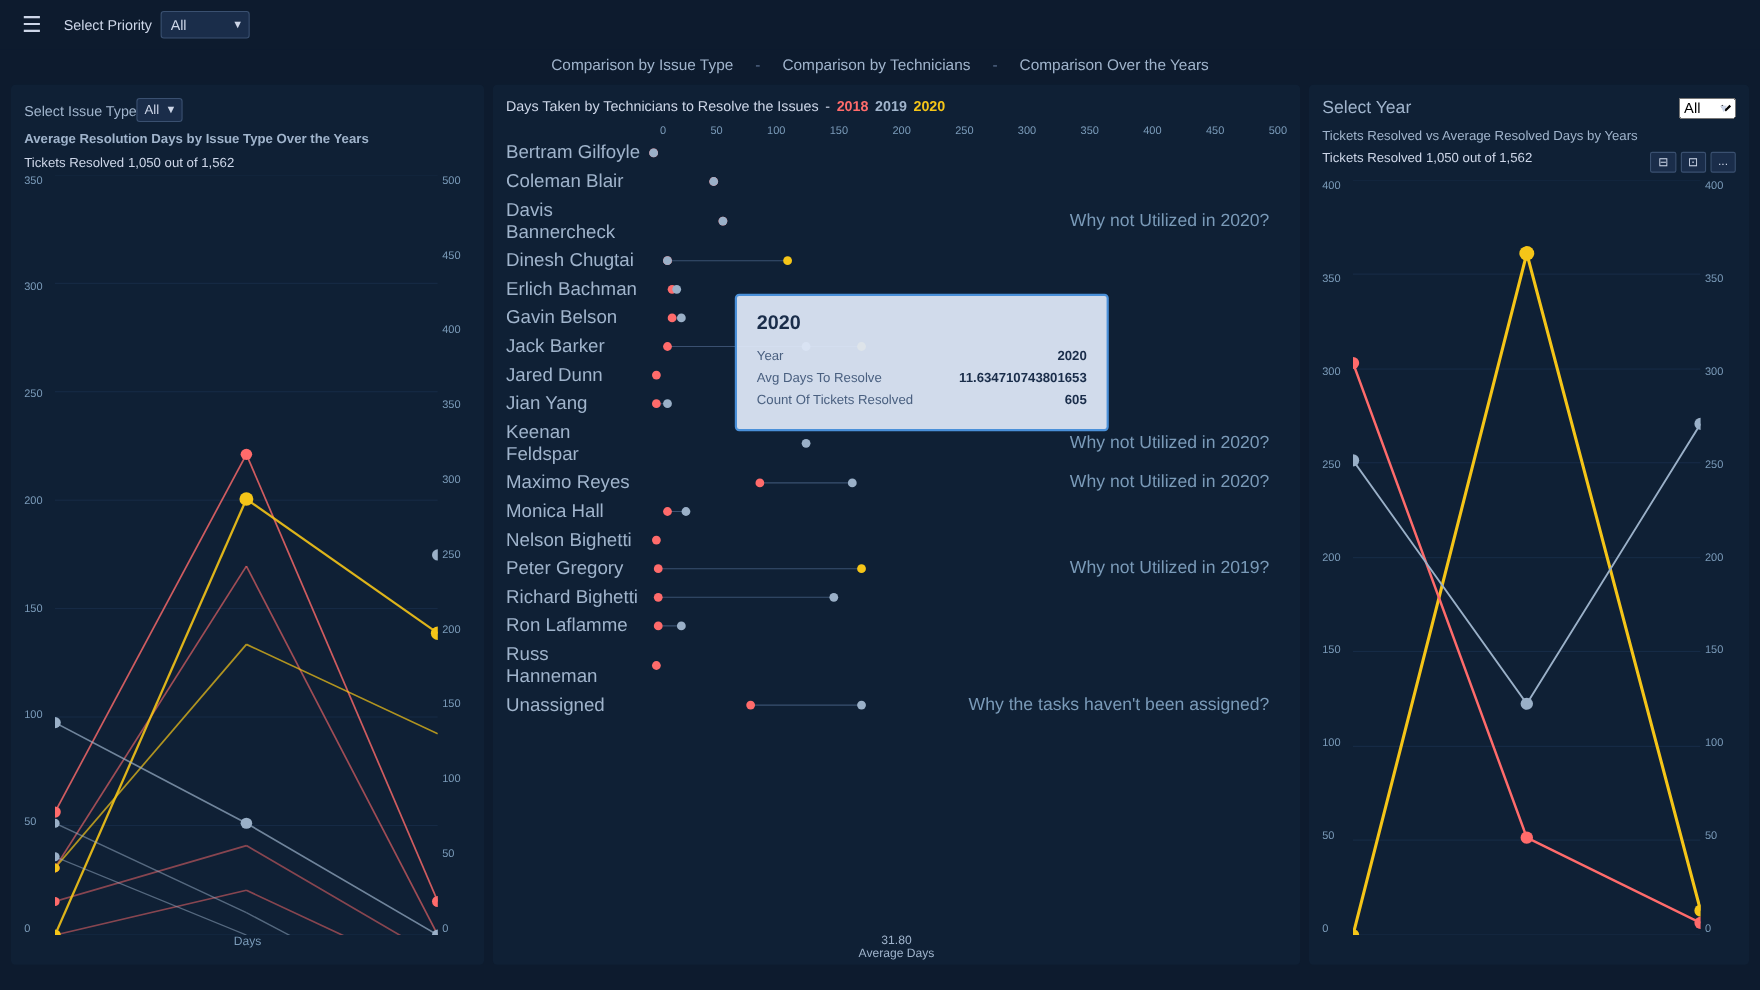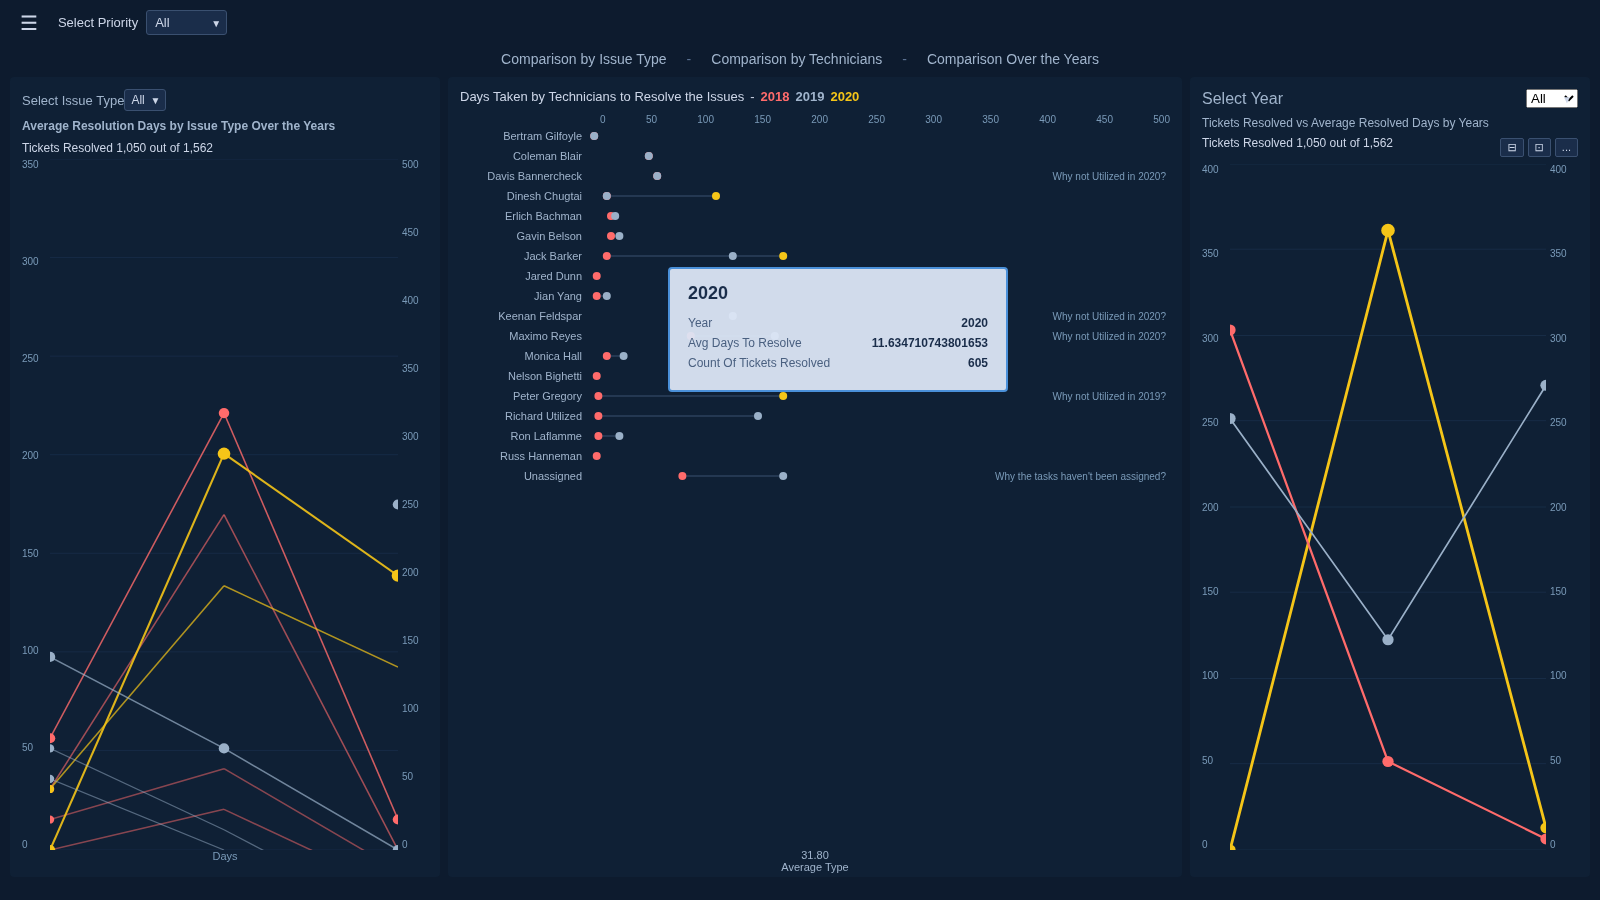--- a/index.html
+++ b/index.html
@@ -218,38 +218,37 @@
     .tech-row {
       display: flex;
       align-items: center;
       margin-bottom: 6px;
       font-size: 11px;
       color: #a0b4cc;
       position: relative;
     }
     .tech-name {
       width: 130px;
-      text-align: right;
       padding-right: 8px;
       flex-shrink: 0;
-      font-size: 11px;
+      font-size: 17px;
       color: #a0b4cc;
     }
     .tech-bar-area {
       flex: 1;
       position: relative;
       height: 16px;
       display: flex;
       align-items: center;
     }
     .note-text {
-      font-size: 10px;
+      font-size: 16px;
       color: #7a9ab8;
       position: absolute;
-      right: 4px;
+      right: 16px;
       white-space: nowrap;
     }
 
     
     .axis-label {
       font-size: 10px;
       color: #7a9ab8;
     }
   </style>
 </head>
@@ -530,21 +529,21 @@
           <div class="tech-bar-area" style="position: relative; display: flex; align-items: center; flex: 1 1 0%; height: 14px;">
             <svg width="420" height="14">
               <line x1="8.4" y1="7" x2="193.2" y2="7" stroke="#3a5070" stroke-width="1"></line>
               <circle cx="8.4" cy="7" r="4" fill="#ff6b6b"></circle>
               <circle cx="193.2" cy="7" r="4" fill="#f5c518"></circle>
             </svg>
             <span class="note-text">Why not Utilized in 2019?</span>
           </div>
         </div>
         <div class="tech-row">
-          <div class="tech-name">Richard Utilized</div>
+          <div class="tech-name">Richard Bighetti</div>
           <div class="tech-bar-area" style="position: relative; display: flex; align-items: center; flex: 1 1 0%; height: 14px;">
             <svg width="420" height="14">
               <line x1="8.4" y1="7" x2="168" y2="7" stroke="#3a5070" stroke-width="1"></line>
               <circle cx="8.4" cy="7" r="4" fill="#ff6b6b"></circle>
               <circle cx="168" cy="7" r="4" fill="#9ab0c8"></circle>
             </svg>
           </div>
         </div>
         <div class="tech-row">
           <div class="tech-name">Ron Laflamme</div>
@@ -572,21 +571,21 @@
               <circle cx="92.39999999999999" cy="7" r="4" fill="#ff6b6b"></circle>
               <circle cx="193.2" cy="7" r="4" fill="#9ab0c8"></circle>
             </svg>
             <span class="note-text">Why the tasks haven't been assigned?</span>
           </div>
         </div>
       </div>
 
     <div style="text-align:center;font-size:11px;color:#a0b4cc;margin-top:4px;">
       <span>31.80</span><br>
-      <span>Average Type</span>
+      <span>Average Days</span>
     </div>
 
     <div class="tooltip-box">
       <div class="tooltip-title">2020</div>
       <div class="tooltip-row">
         <span class="tooltip-label">Year</span>
         <span class="tooltip-value">2020</span>
       </div>
       <div class="tooltip-row">
         <span class="tooltip-label">Avg Days To Resolve</span>

